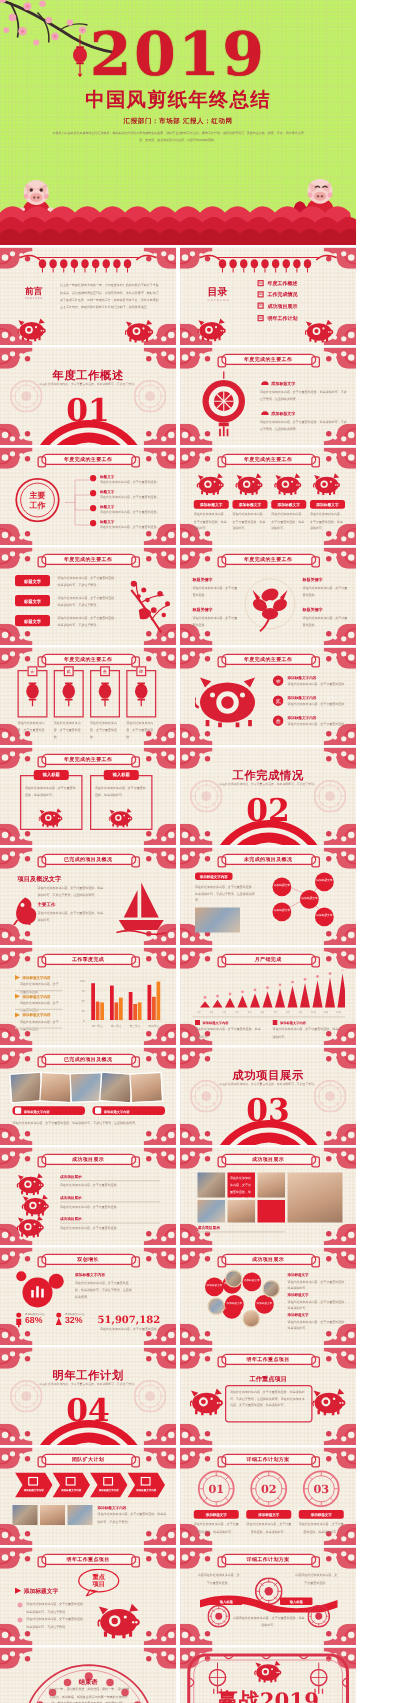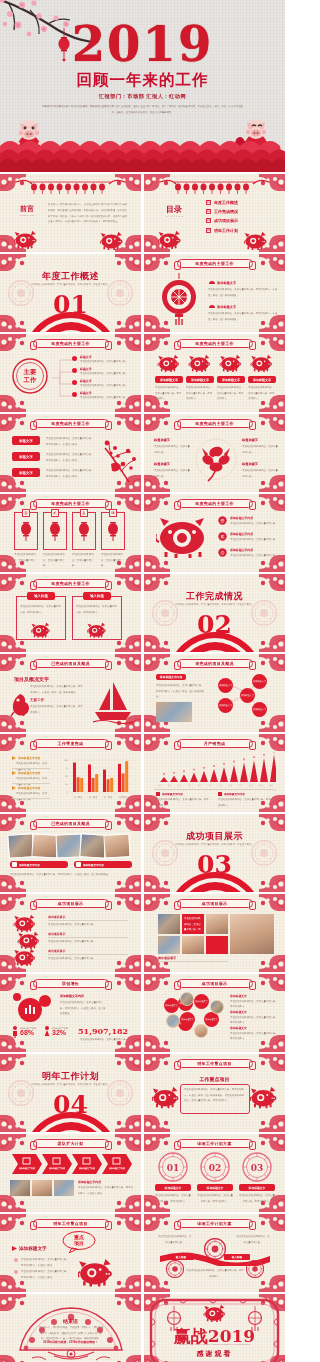--- a/index.html
+++ b/index.html
@@ -9,22 +9,22 @@
     font-family: "Liberation Sans", "DejaVu Sans", sans-serif;
   }
   body { width: 285px; overflow-x: hidden; }
 
   .page { width: 285px; position: relative; }
 
   
   .cover {
     position: relative;
     width: 285px;
-    height: 172px;
-    background: #e5e5e5;
+    height: 196px;
+    background: #bef264;
     overflow: hidden;
   }
   .paper-tex {
     position: absolute; inset: 0;
     background-image:
       repeating-linear-gradient(0deg, rgba(214,190,160,.16) 0 1px, transparent 1px 3px),
       repeating-linear-gradient(90deg, rgba(214,190,160,.16) 0 1px, transparent 1px 3px);
     pointer-events: none;
   }
   .cover-branch { position: absolute; left: -4px; top: -6px; width: 120px; height: 60px; }
@@ -181,21 +181,21 @@
     <svg class="lantern-str" viewBox="0 0 14 34">
       <line x1="7" y1="0" x2="7" y2="9" stroke="#c8102e" stroke-width=".8"></line>
       <ellipse cx="7" cy="16" rx="5.6" ry="6.4" fill="#d81f33"></ellipse>
       <rect x="4" y="9" width="6" height="1.4" fill="#c8102e"></rect>
       <rect x="4" y="22" width="6" height="1.4" fill="#c8102e"></rect>
       <line x1="7" y1="23.4" x2="7" y2="31" stroke="#d81f33" stroke-width="1"></line>
       <path d="M5 31 l2 3 l2 -3 z" fill="#d81f33"></path>
     </svg>
 
     <div class="cover-year">2019</div>
-    <div class="cover-title">回顾一年来的工作</div>
+    <div class="cover-title">中国风剪纸年终总结</div>
     <div class="cover-sub">汇报部门：市场部    汇报人：红动网</div>
     <div class="cover-desc">本模板为中国风剪纸风格年终总结汇报模板，整体采用红色剪纸元素与猪年生肖图案，适用于企业年终工作总结、新年工作计划、述职报告等场景。页面包含封面、前言、目录、四大章节过渡页、图表页、图文排版页及结束页，内容可自由编辑替换。</div>
 
     <svg class="pig-l" viewBox="0 0 38 42">
       <ellipse cx="19" cy="30" rx="11" ry="11" fill="#d81f33"></ellipse>
       <rect x="13" y="33" width="12" height="9" fill="#d81f33"></rect>
       <circle cx="19" cy="14" r="10" fill="#f6d3cf"></circle>
       <path d="M10 7 l2 8 l7 -4 z" fill="#f0b9b5"></path>
       <path d="M28 7 l-2 8 l-7 -4 z" fill="#f0b9b5"></path>
       <ellipse cx="19" cy="18" rx="5" ry="3.6" fill="#f0a9a4"></ellipse>

